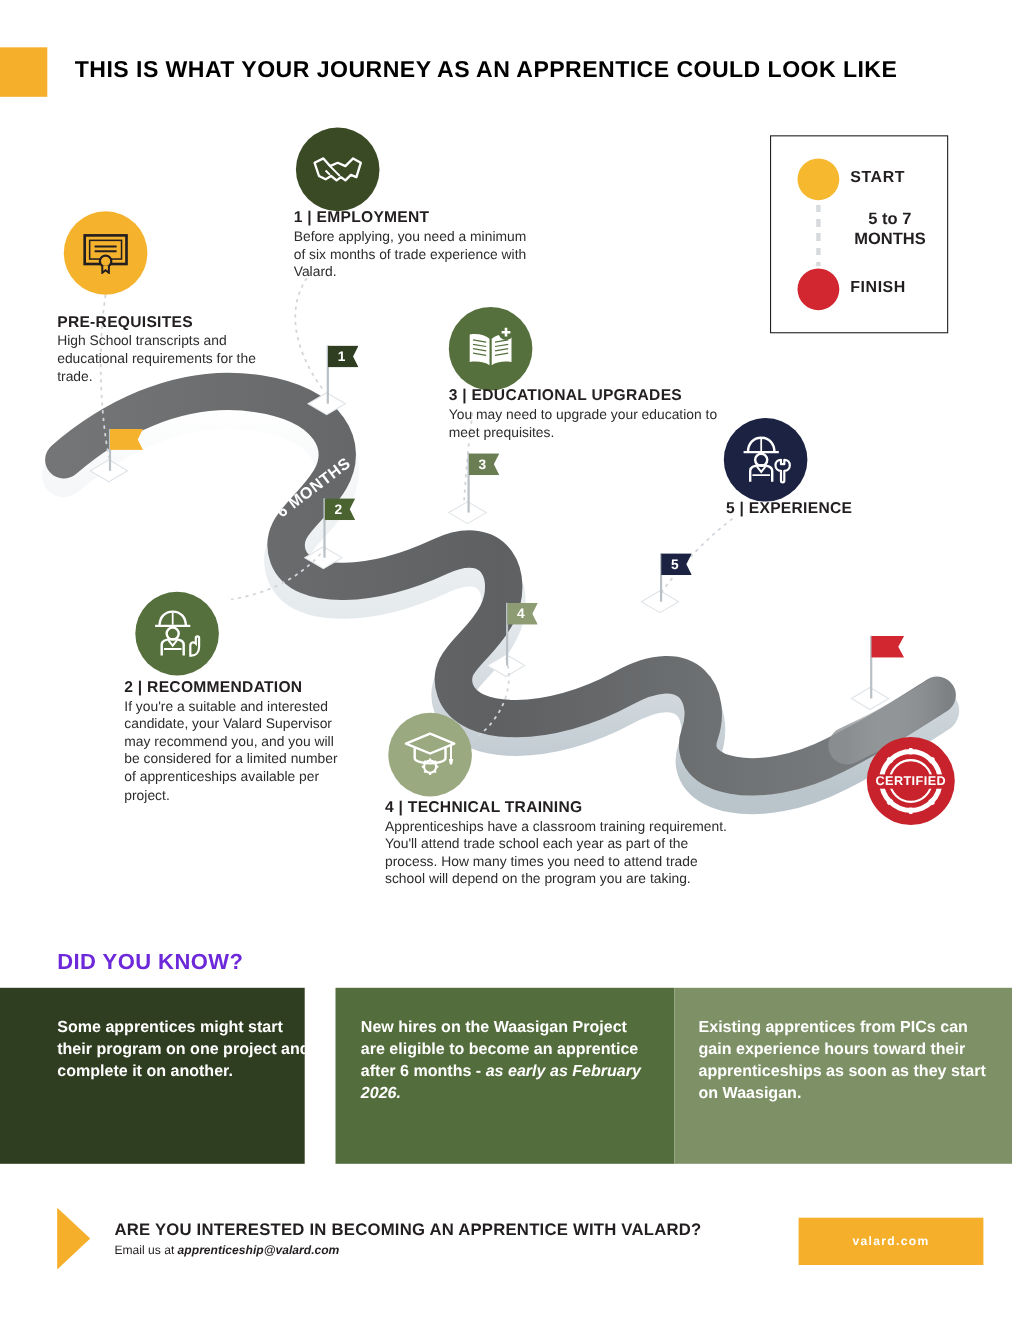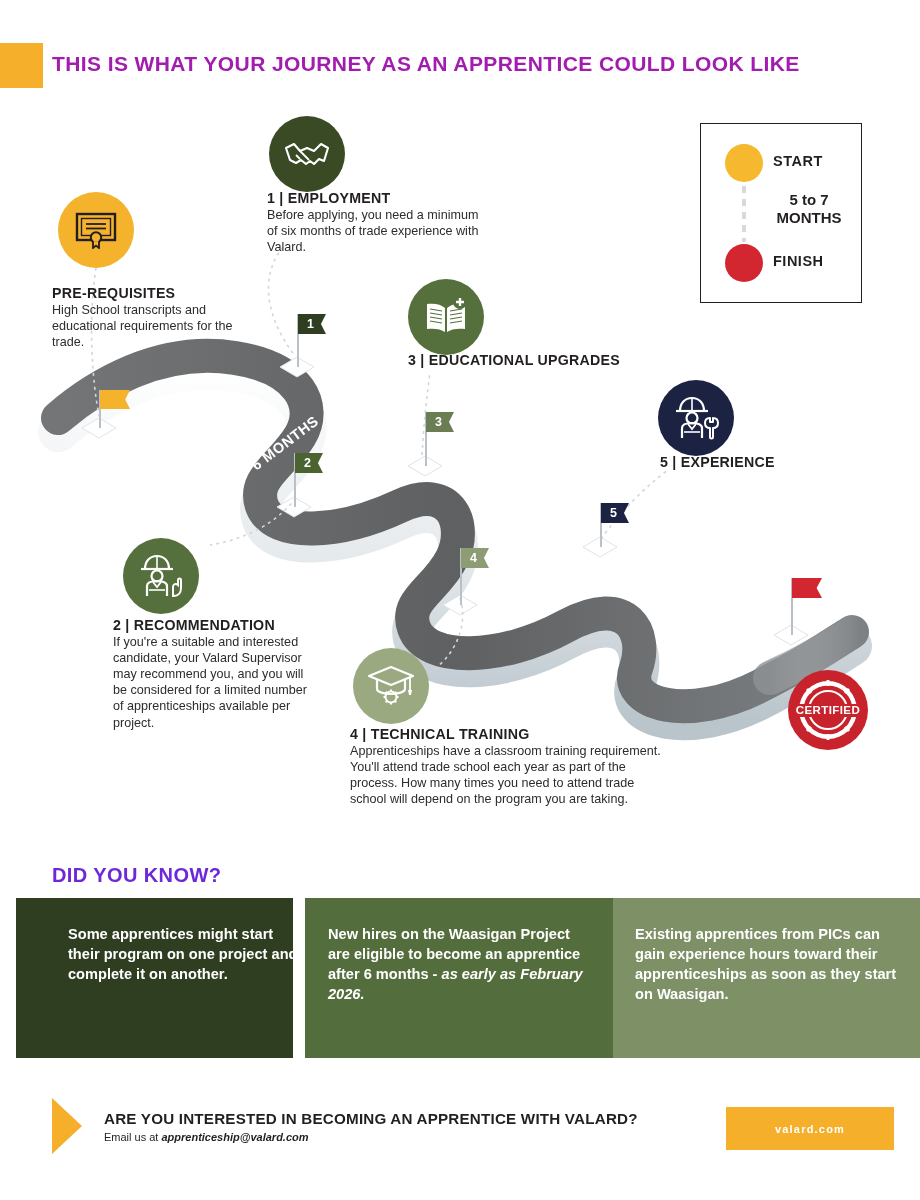--- a/index.html
+++ b/index.html
@@ -1,22 +1,22 @@
 <!DOCTYPE html>
 <html><head>
 <meta charset="utf-8">
 <style>
   html,body{margin:0;padding:0;background:#ffffff;}
   body{width:920px;height:1200px;position:relative;overflow:hidden;
        font-family:"Liberation Sans","DejaVu Sans",sans-serif;color:#231f20;}
 
   
   .hdr-swatch{position:absolute;left:0;top:43px;width:43px;height:45px;background:#F5AF2B;}
-  .hdr-title{position:absolute;left:52px;top:52px;width:820px;font-size:21px;font-weight:bold;
-             letter-spacing:.4px;color:#a21caf;}
+  .hdr-title{position:absolute;left:68px;top:52px;width:820px;font-size:21px;font-weight:bold;
+             letter-spacing:.4px;color:#000000;}
 
   
   .legend{position:absolute;left:700px;top:123px;width:160px;height:178px;
           border:1.6px solid #231f20;background:#fff;}
   .lg-dot{position:absolute;border-radius:50%;}
   .lg-start{left:24px;top:20px;width:38px;height:38px;background:#F5B82E;}
   .lg-finish{left:24px;top:120px;width:38px;height:38px;background:#D22630;}
   .lg-dash{position:absolute;left:41px;top:62px;width:4px;height:56px;
            background:repeating-linear-gradient(to bottom,#d7dadd 0 7px,transparent 7px 13px);}
   .lg-lbl{position:absolute;font-size:14.5px;font-weight:bold;color:#231f20;letter-spacing:.5px;}
@@ -43,21 +43,21 @@
   .flag .lbl{position:absolute;top:0;width:26px;text-align:center;font-size:12.5px;
              font-weight:bold;color:#fff;line-height:18px;}
 
   
   .certified{position:absolute;left:786px;top:668px;width:84px;height:84px;}
 
   
   .dyk-title{position:absolute;left:52px;top:864px;font-size:20px;font-weight:bold;
              letter-spacing:.4px;color:#6d28d9;}
   .band{position:absolute;top:898px;height:160px;}
-  .band-1{left:16px;width:277px;background:#2F3D20;}
+  .band-1{left:0;width:277px;background:#2F3D20;}
   .band-2{left:305px;width:308px;background:#546D3C;}
   .band-3{left:613px;width:307px;background:#7E9166;}
   .band p{margin:0;position:absolute;color:#ffffff;font-size:14.6px;font-weight:bold;
           line-height:1.38;}
   .band-1 p{left:52px;top:26px;width:235px;}
   .band-2 p{left:23px;top:26px;width:265px;}
   .band-3 p{left:22px;top:26px;width:265px;}
   .band p em{font-style:italic;}
 
   
@@ -261,20 +261,21 @@
         <line x1="28" y1="19" x2="40" y2="17"></line>
       <line x1="28" y1="23" x2="40" y2="21"></line>
         <line x1="28" y1="27" x2="40" y2="25"></line>
     </g>
     <circle cx="38" cy="6" r="7" fill="#55703C"></circle>
     <path d="M38,2 L38,10 M34,6 L42,6" stroke="#fff" stroke-width="2.4"></path>
   </svg>
 </div>
 <div class="step" style="left:408px;top:352px;width:260px;">
   <h3>3 | EDUCATIONAL UPGRADES</h3>
+  <p>You may need to upgrade your education to meet prequisites.</p>
 </div>
 
 <div class="icon-circle" style="left:353px;top:648px;width:76px;height:76px;background:#9AA97F;">
   <svg width="50" height="44" viewBox="0 0 50 44">
     <path d="M25,3 L47,12 L25,21 L3,12 Z" fill="none" stroke="#fff" stroke-width="2.2" stroke-linejoin="round"></path>
     <path d="M11,16 L11,25 C11,28 18,30 25,30 C32,30 39,28 39,25 L39,16" fill="none" stroke="#fff" stroke-width="2.2"></path>
     <line x1="44" y1="13.5" x2="44" y2="26" stroke="#fff" stroke-width="1.8"></line>
     <path d="M42,26 L46,26 L45,31 L43,31 Z" fill="#fff"></path>
     <g stroke="#fff" stroke-width="2" fill="none">
       <circle cx="25" cy="33" r="5.5"></circle>

